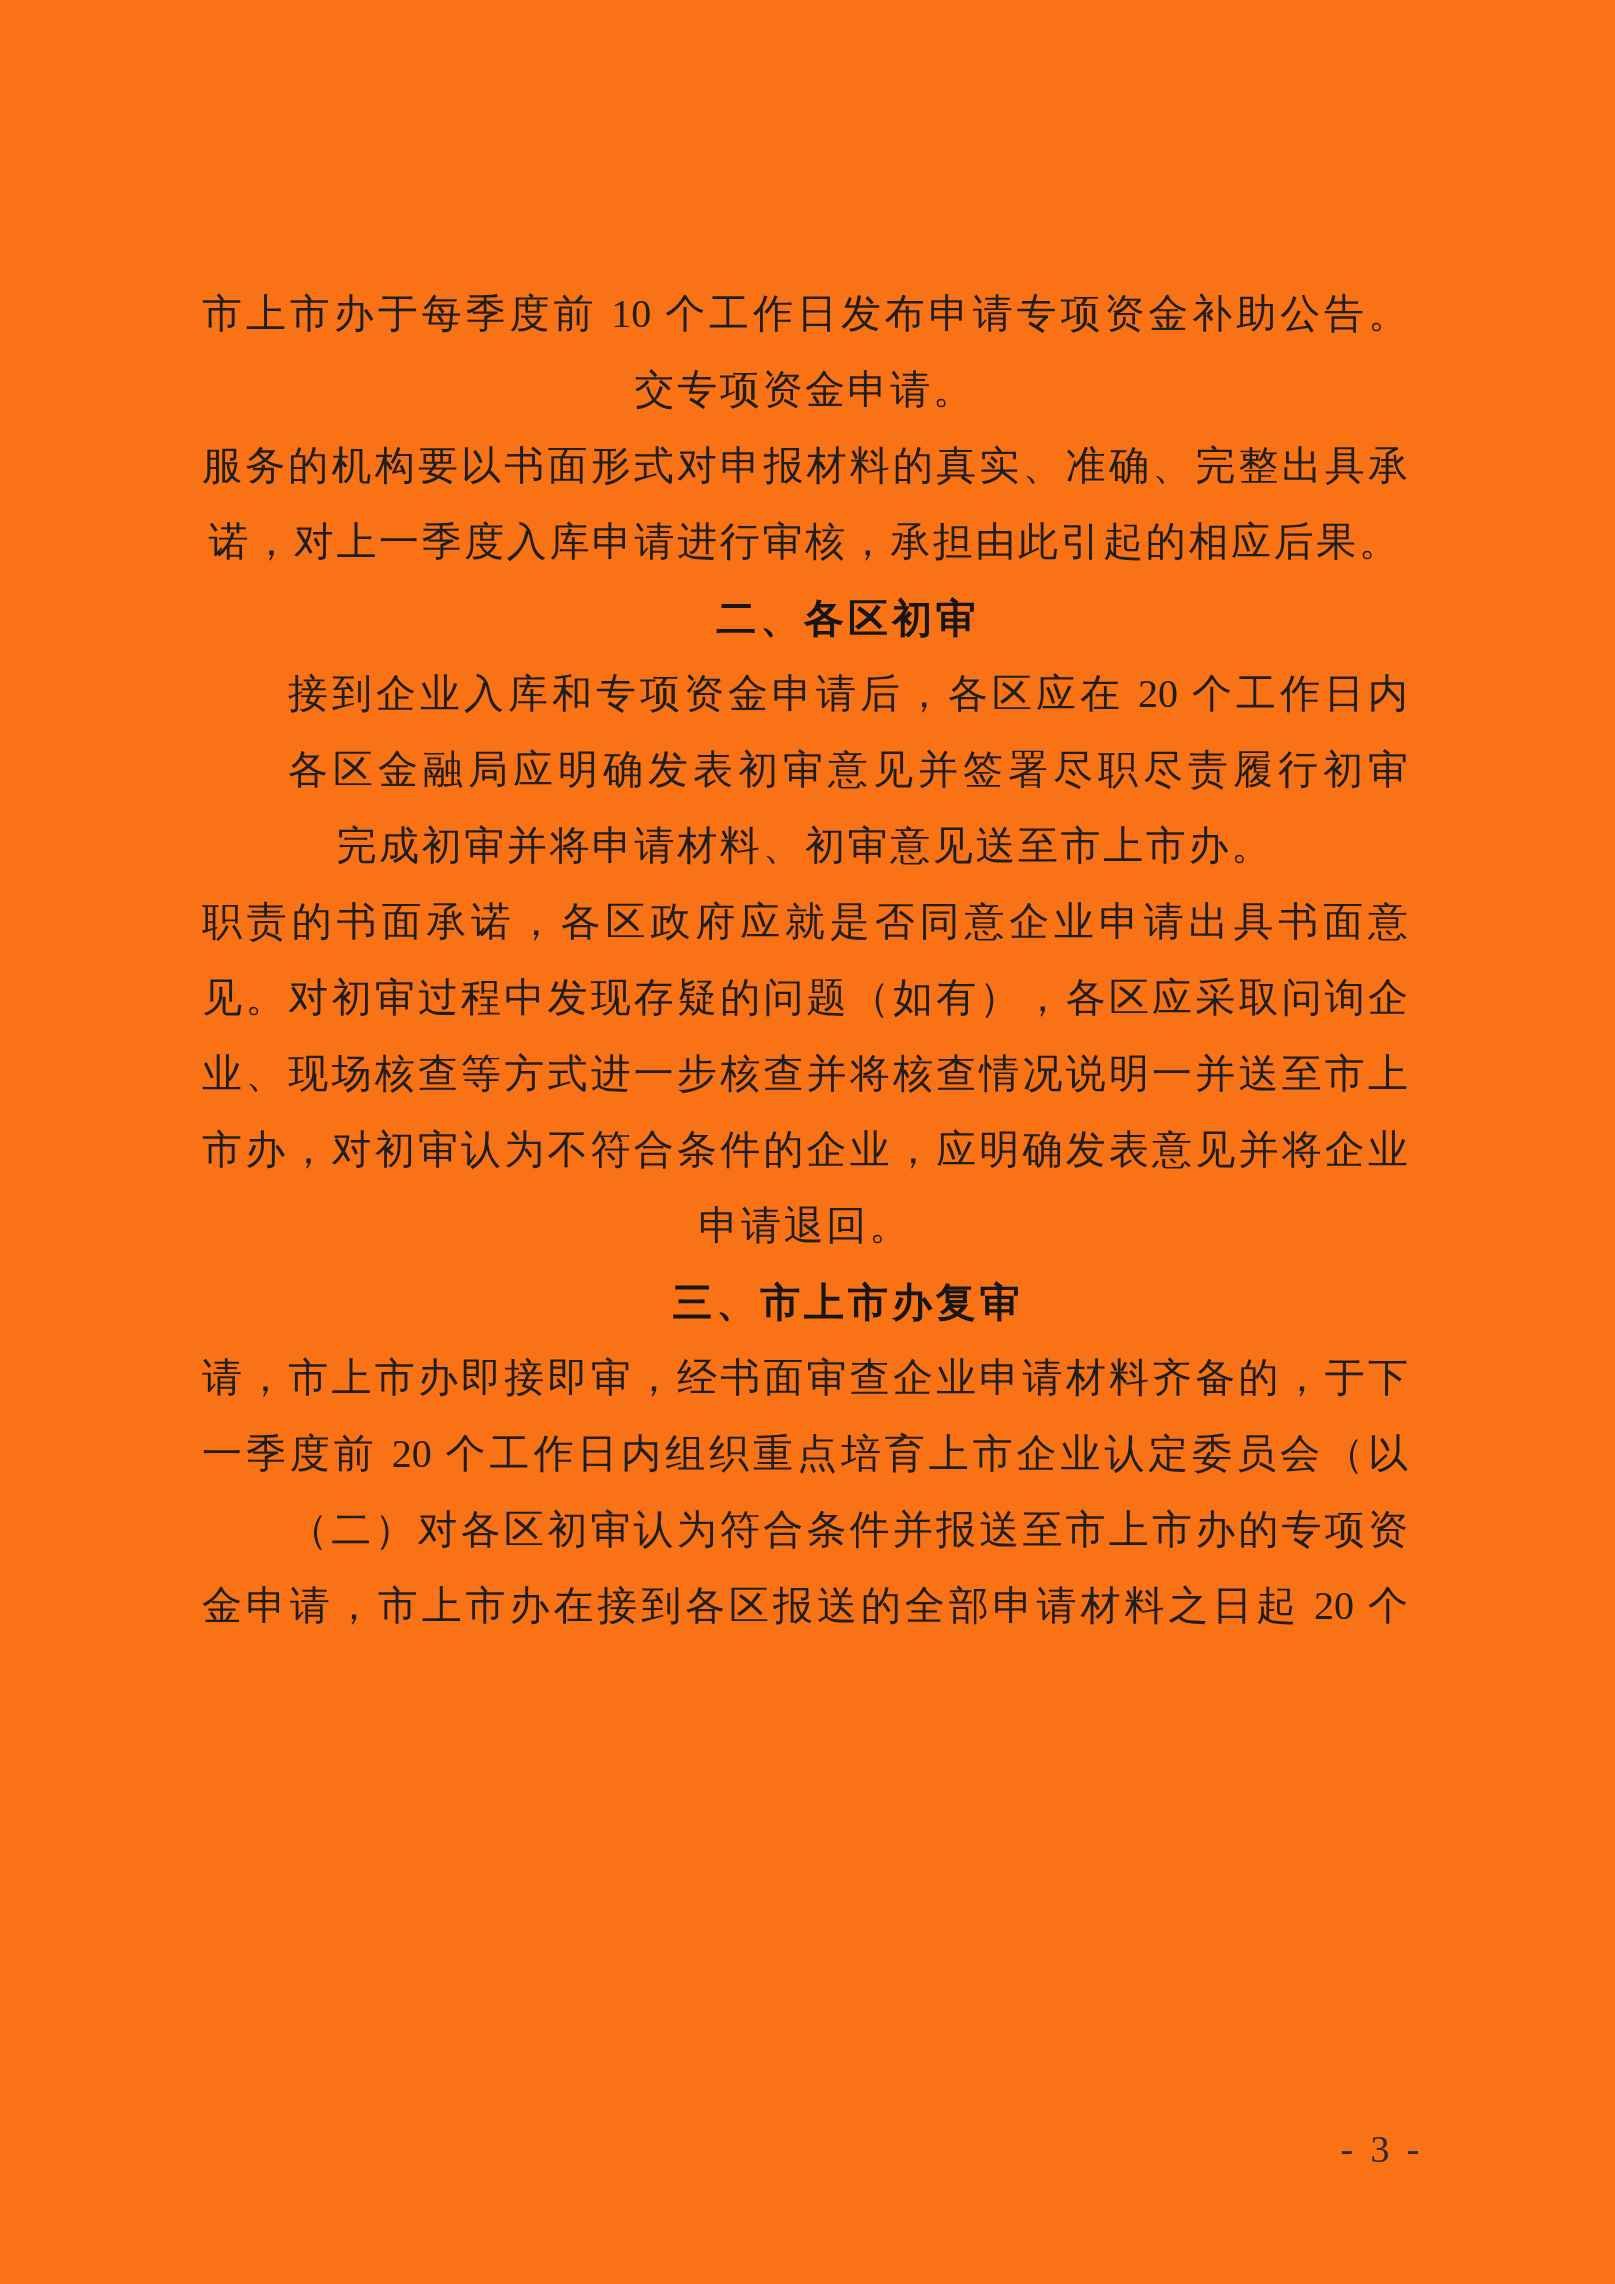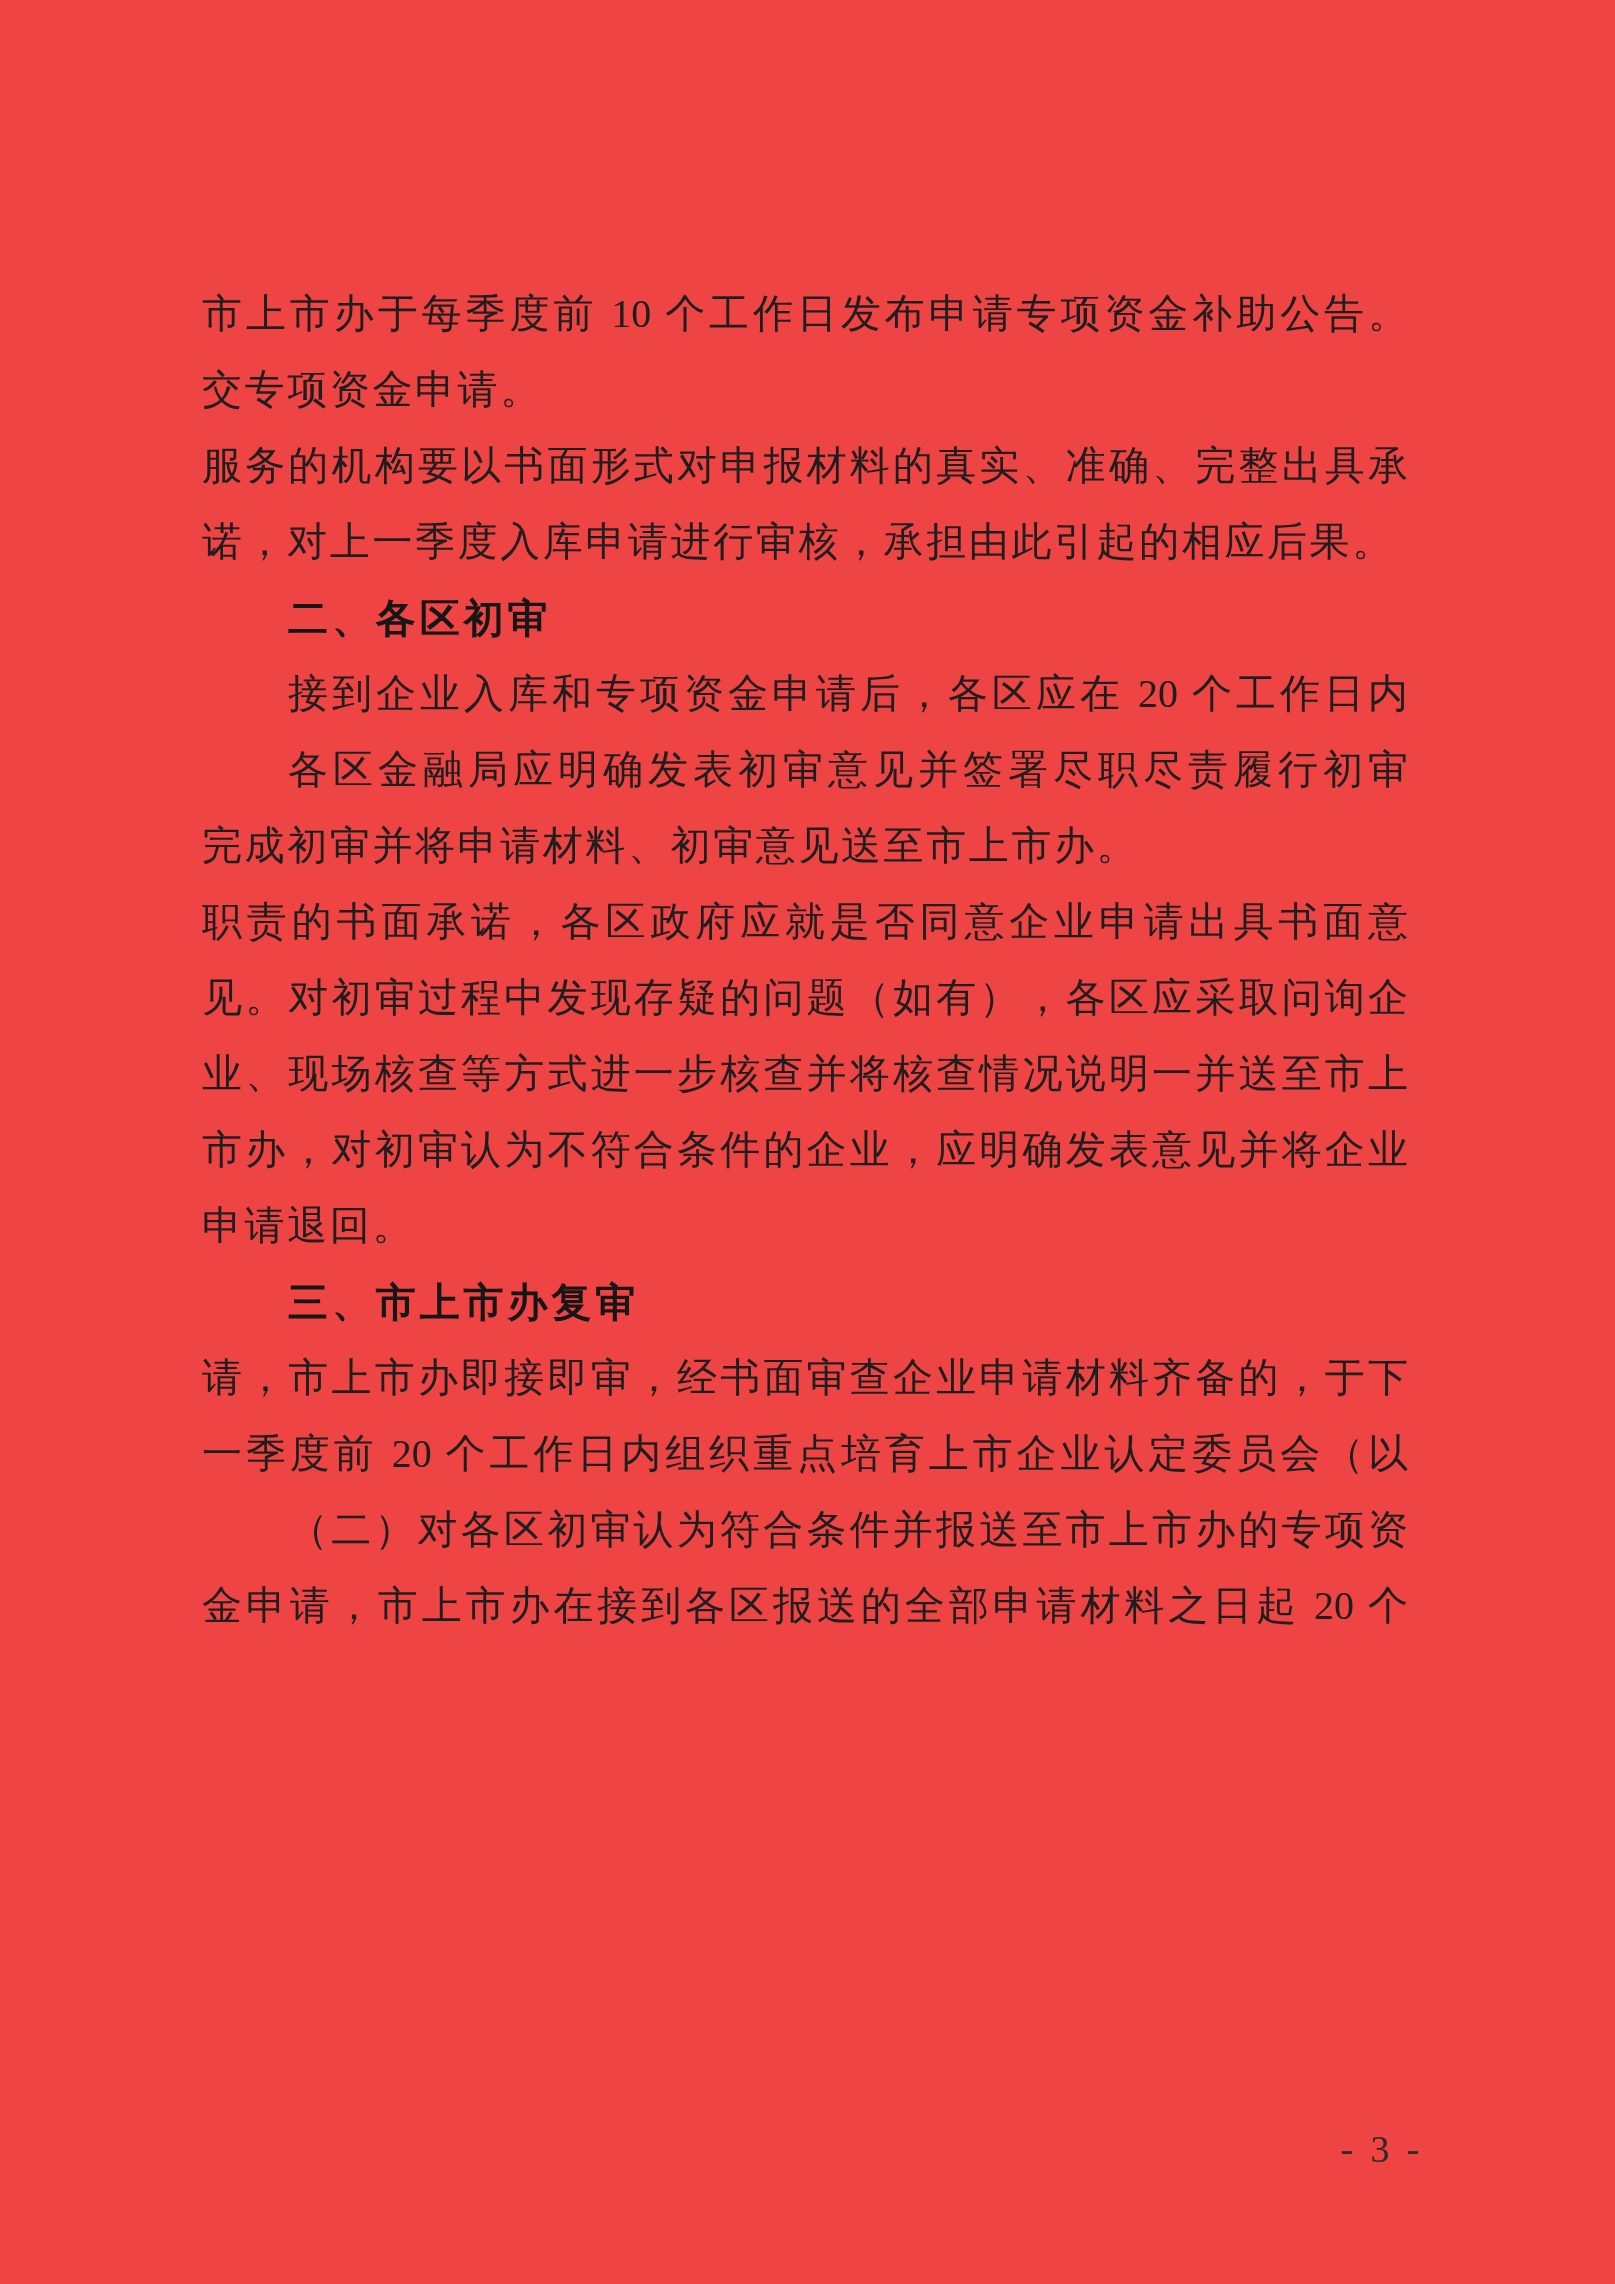--- a/index.html
+++ b/index.html
@@ -1,38 +1,38 @@
 <!DOCTYPE html>
 <html style="font-size:10.4px"><head>
 <meta charset="utf-8">
 <style>
   html, body { margin: 0; padding: 0; }
   body { background: #ffffff; }
   .page {
     position: relative;
     width: 1616px;
     height: 2284px;
-    background: #ef4444;
+    background: #f97316;
     overflow: hidden;
     font-family: "Liberation Serif", serif;
     color: #1e1e1e;
   }
   .content {
     position: absolute;
     left: 202px;
     top: 276px;
     width: 1206px;
   }
   .ln {
     height: 76px;
     line-height: 76px;
     font-size: 40px;
     letter-spacing: 2.6px;
     white-space: nowrap;
-    text-align: left;
+    text-align: center;
   }
   .ln.fill {
     letter-spacing: 0;
     white-space: normal;
     text-align: justify;
     text-align-last: justify;
     text-justify: inter-character;
   }
   .ln.indent { padding-left: 86px; }
   .ln.heading {

